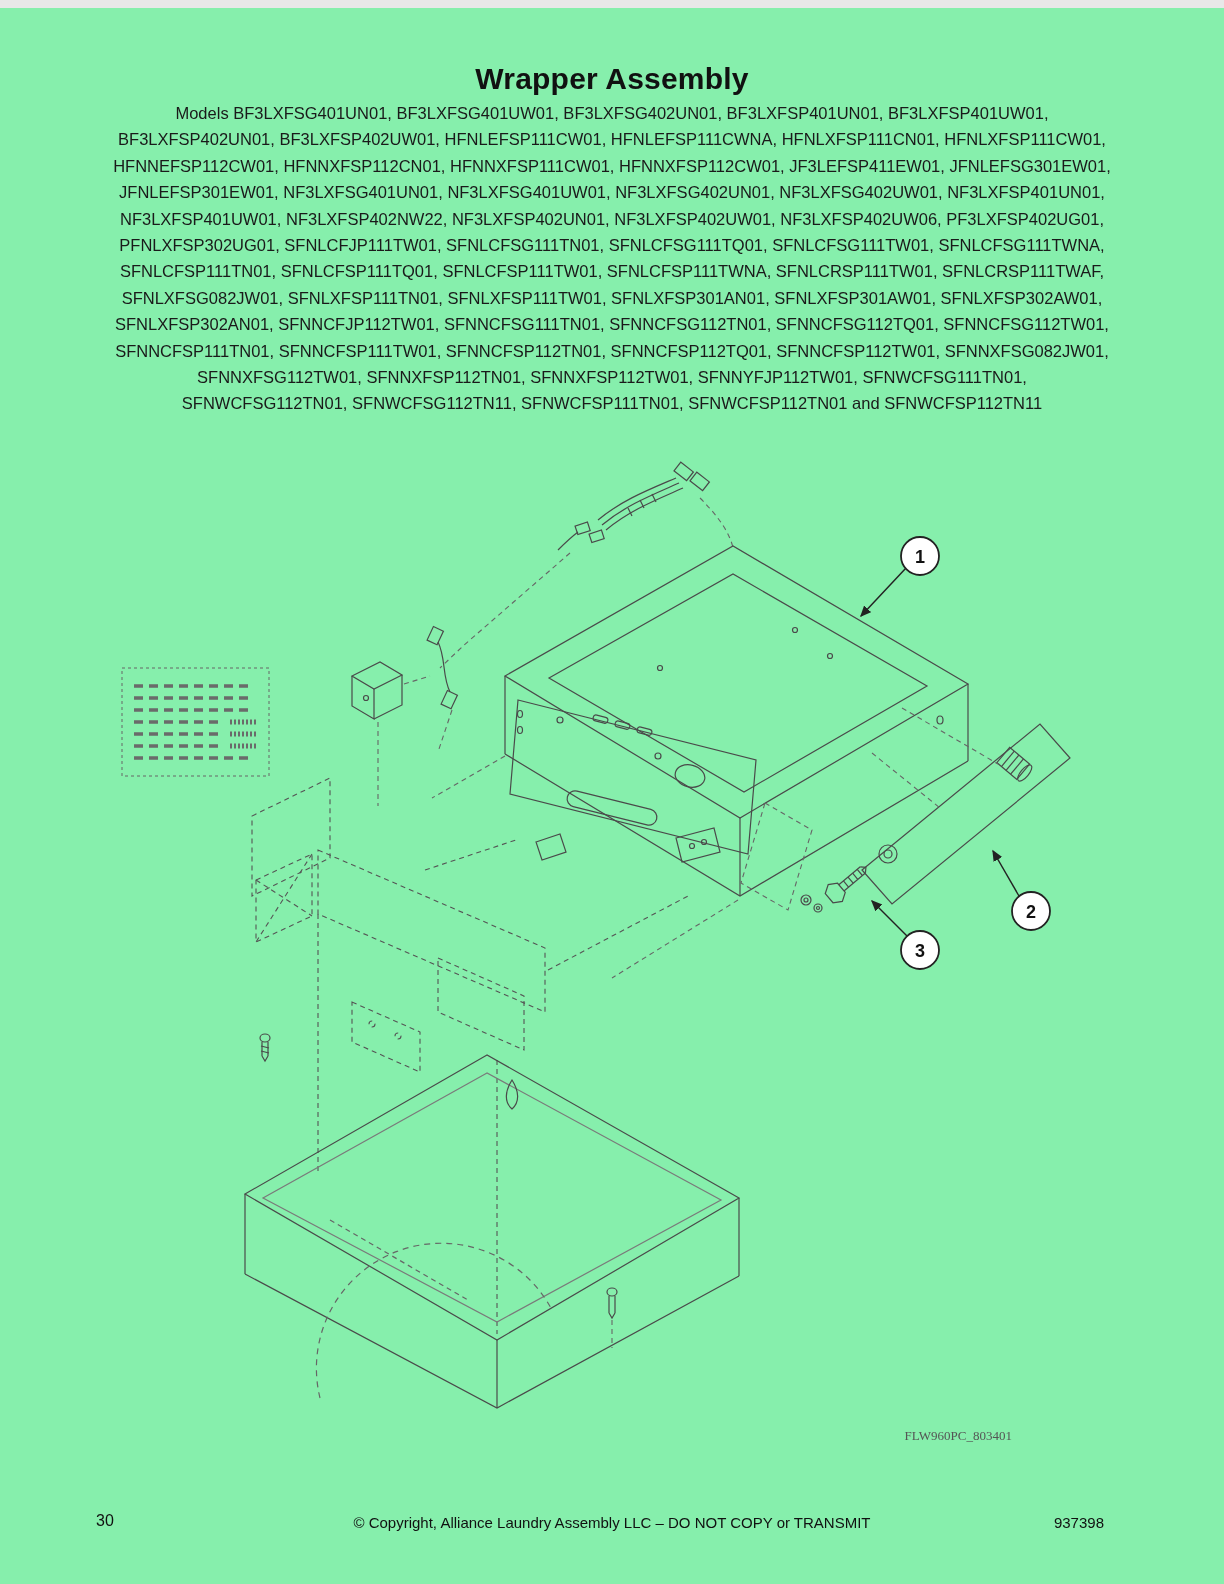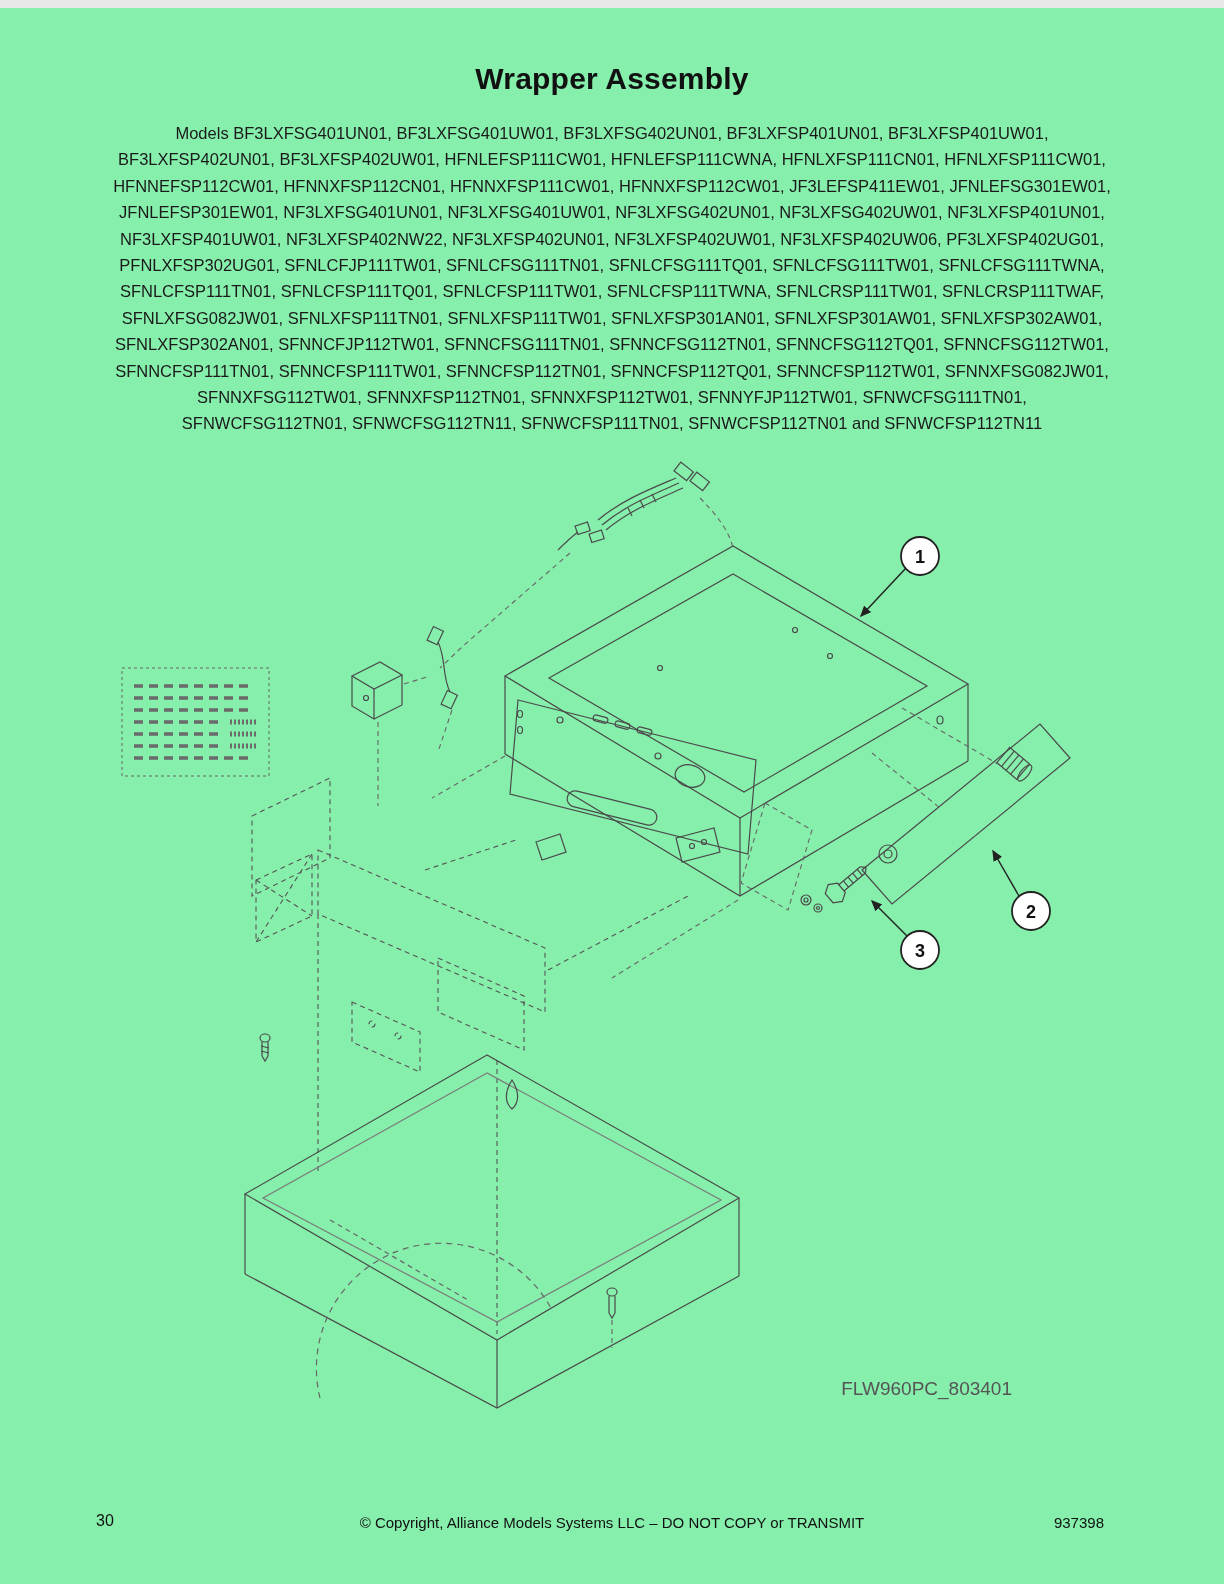--- a/index.html
+++ b/index.html
@@ -12,31 +12,31 @@
     color:#111;
     overflow:hidden;
   }
   .title{
     position:absolute;top:54px;left:0;right:0;
     text-align:center;
     font-size:30px;font-weight:bold;
     letter-spacing:0.2px;
   }
   .models{
-    position:absolute;top:112px;left:112px;width:1000px;
+    position:absolute;top:92px;left:112px;width:1000px;
     text-align:center;
     font-size:16.5px;line-height:26.4px;
     color:#1a1a1a;
   }
   .diagram{
     position:absolute;left:0;top:0;width:1224px;height:1584px;
   }
   .figure-code{
-    position:absolute;top:1370px;right:212px;
-    font-size:19px;color:#555;
+    position:absolute;top:1420px;right:212px;
+    font-size:13px;color:#555;font-family:Liberation Serif, serif;
   }
   .footer-page{
     position:absolute;top:1504px;left:96px;
     font-size:16px;
   }
   .footer-copy{
     position:absolute;top:1506px;left:0;right:0;
     text-align:center;font-size:15px;
   }
   .footer-doc{
@@ -229,16 +229,16 @@
     <g class="ln">
       <ellipse cx="612" cy="1284" rx="5" ry="4"></ellipse>
       <path d="M609,1288 L609,1305 M615,1288 L615,1305 M609,1305 L612,1310 L615,1305"></path>
     </g>
     <path class="dash" d="M612,1312 L612,1340"></path>
   </svg>
 
   <div class="figure-code">FLW960PC_803401</div>
 
   <div class="footer-page">30</div>
-  <div class="footer-copy">© Copyright, Alliance Models Systems LLC – DO NOT COPY or TRANSMIT</div>
+  <div class="footer-copy">© Copyright, Alliance Laundry Assembly LLC – DO NOT COPY or TRANSMIT</div>
   <div class="footer-doc">937398</div>
 
 </div>
 
 </body></html>

